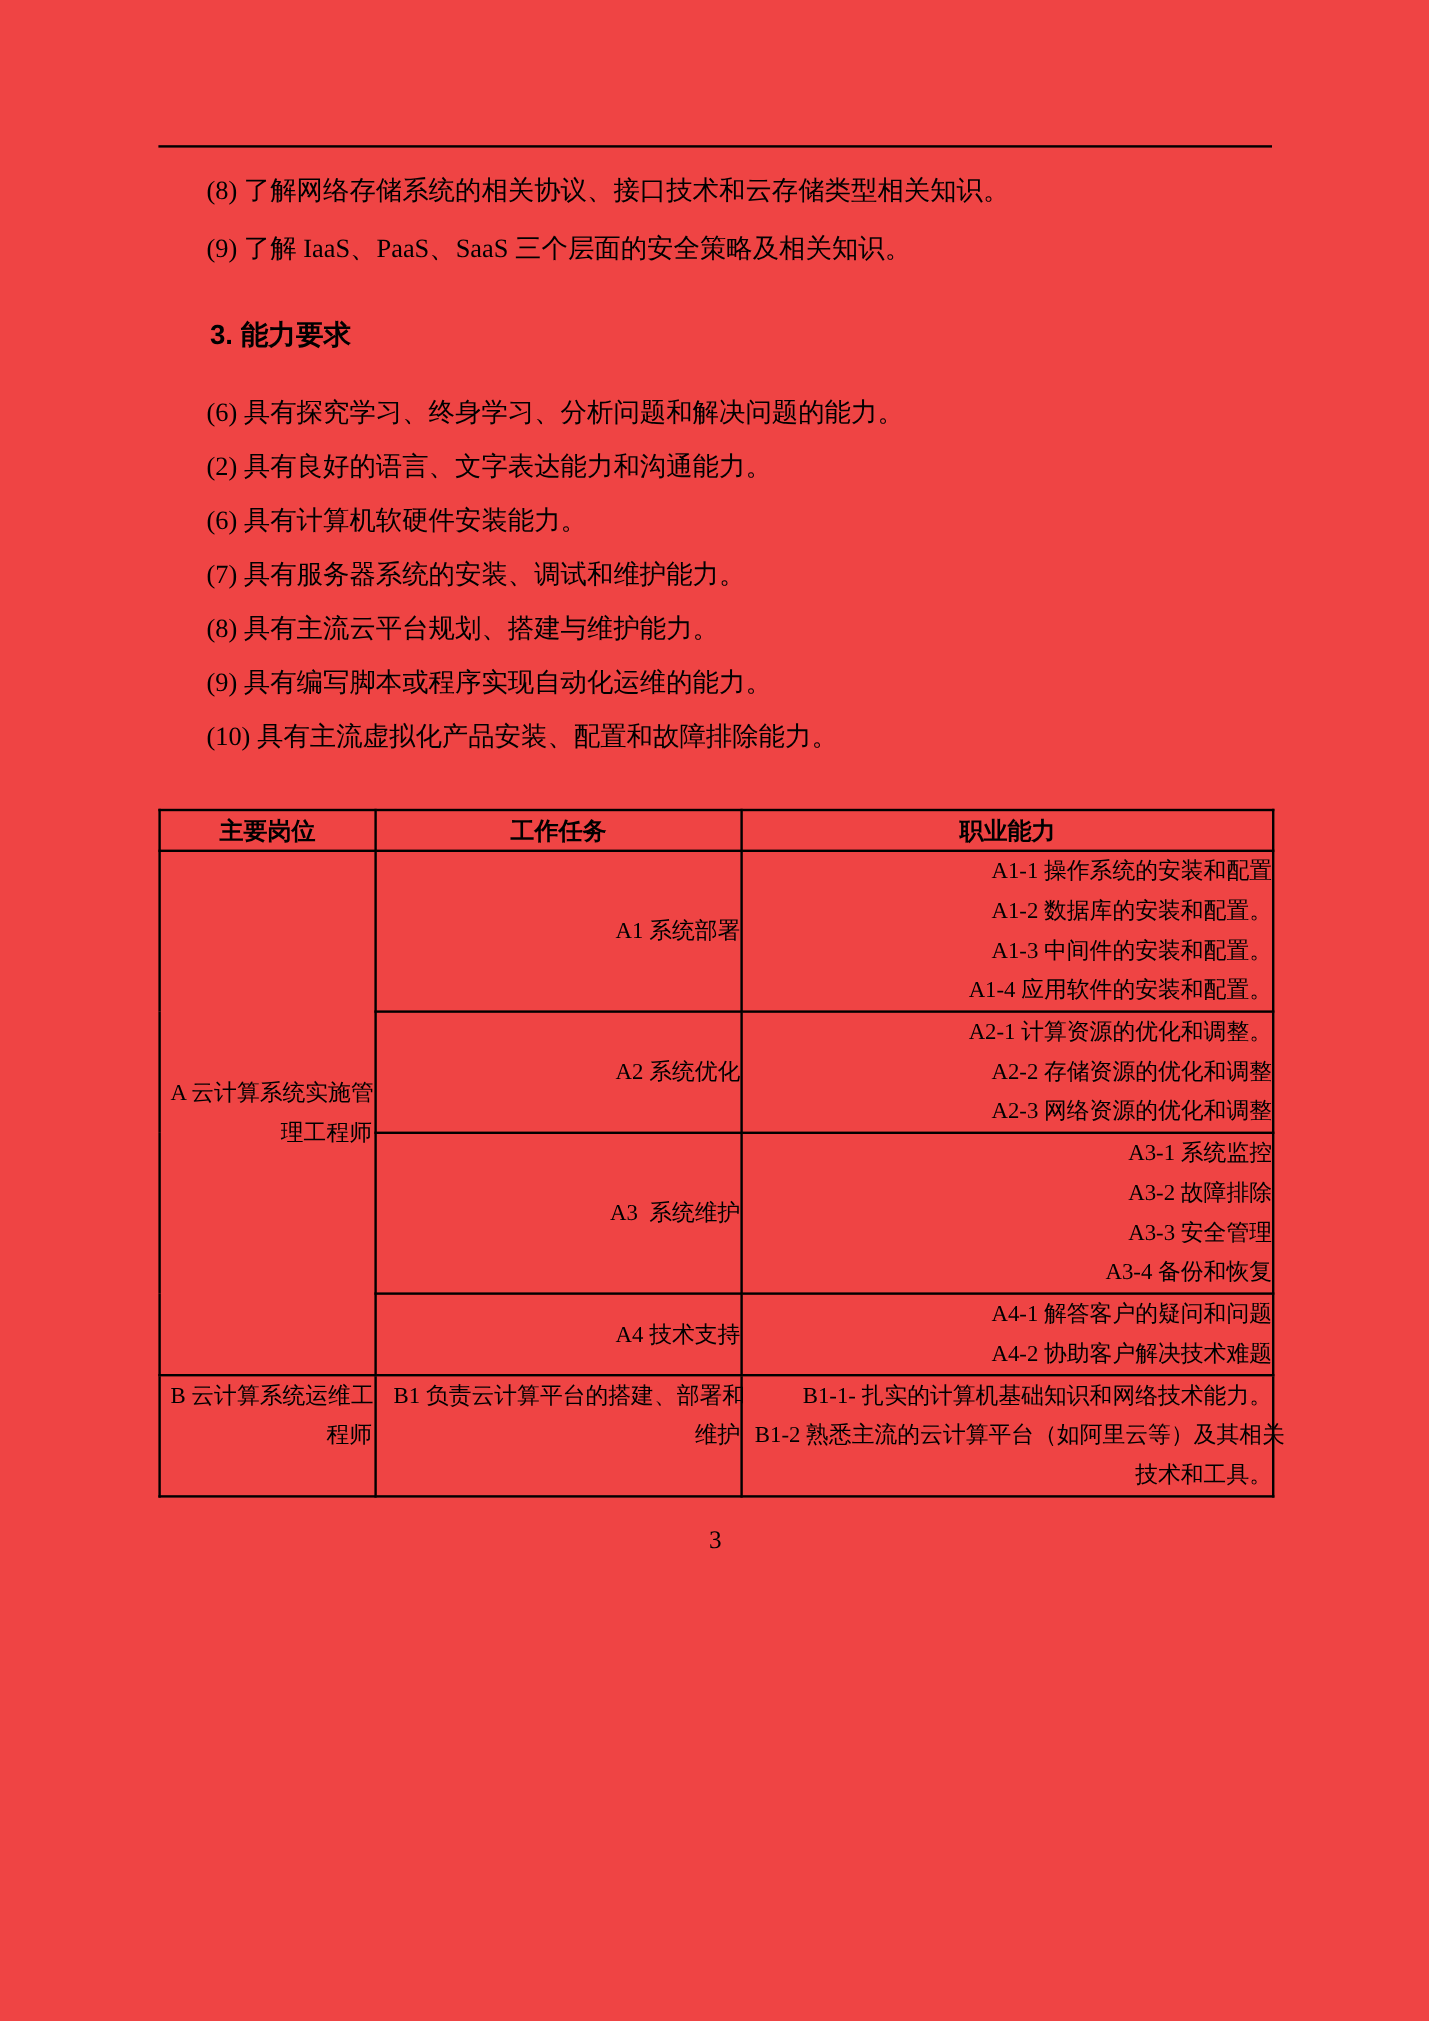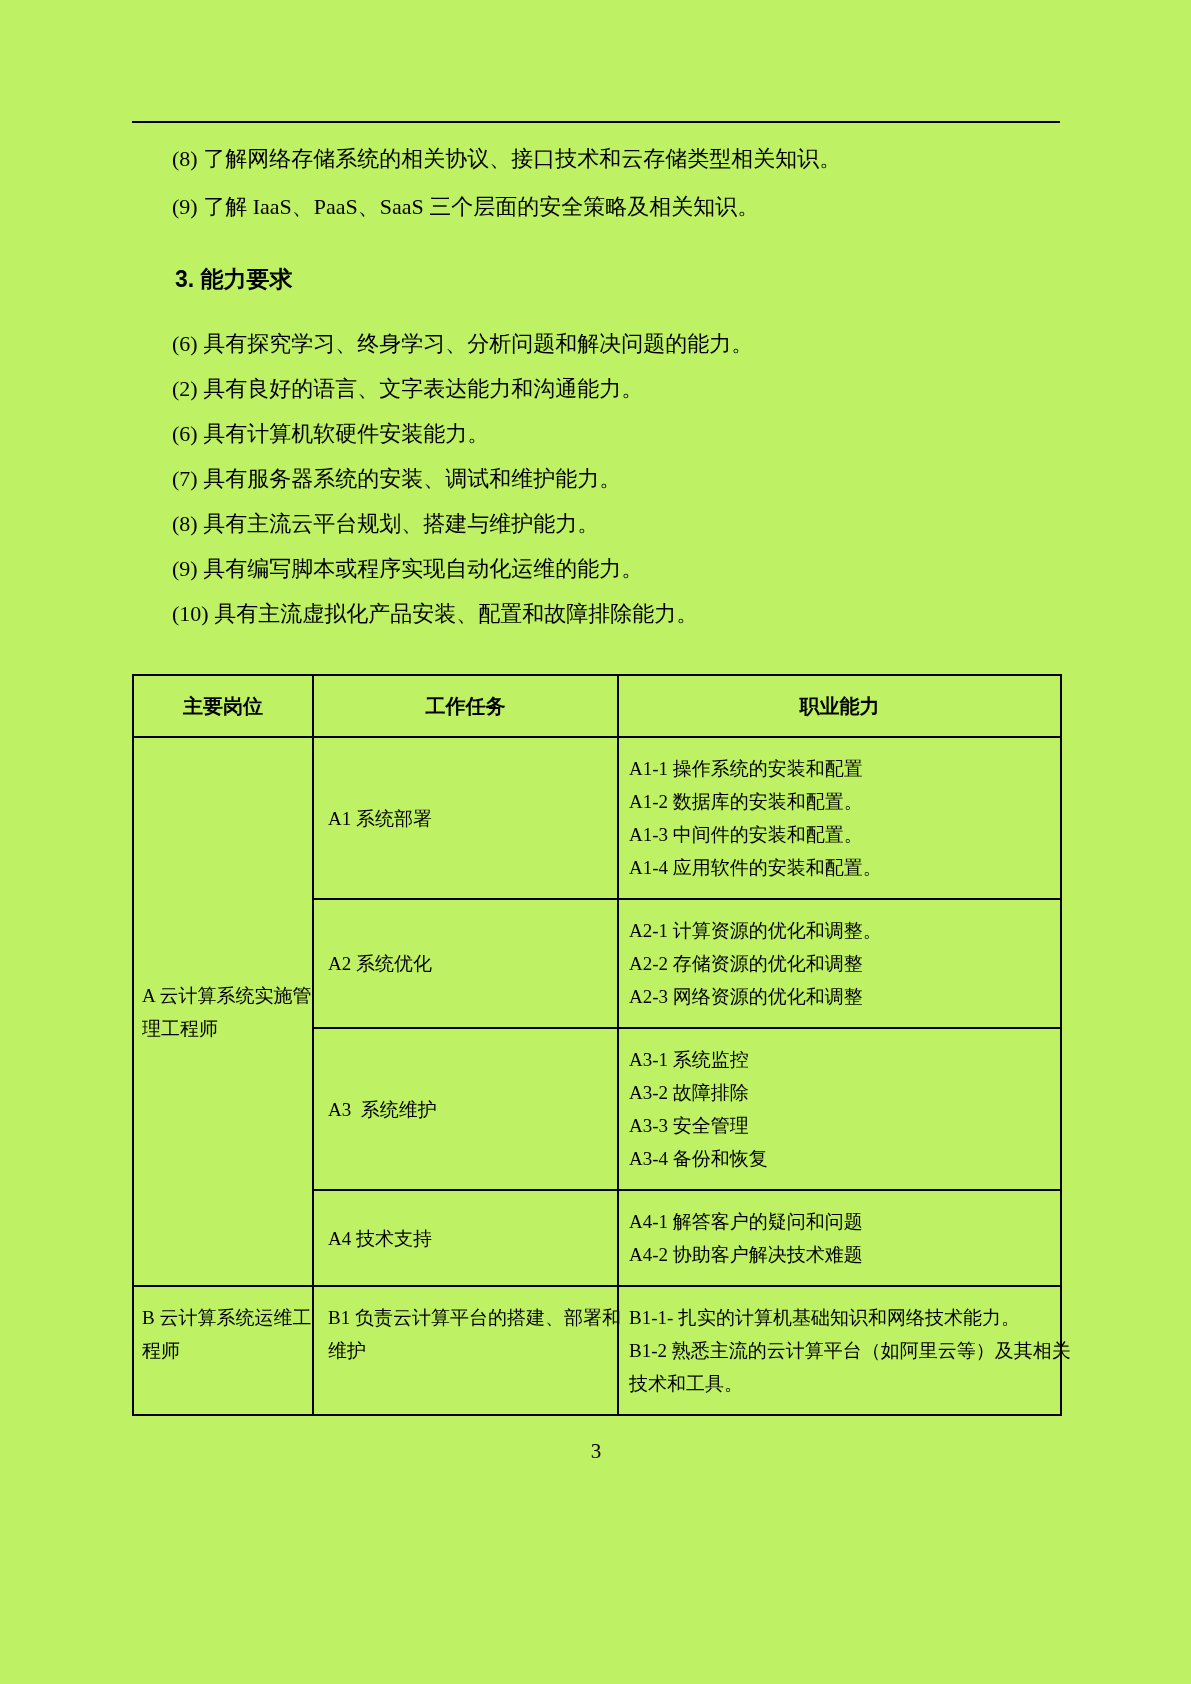--- a/index.html
+++ b/index.html
@@ -1,20 +1,20 @@
 <!DOCTYPE html>
 <html><head>
 <meta charset="utf-8">
 <style>
   html, body { margin: 0; padding: 0; background: #ffffff; }
   .page {
     position: relative;
     width: 1191px;
     height: 1684px;
-    background: #bef264;
+    background: #ef4444;
     color: #000000;
     font-family: "Liberation Serif", "DejaVu Serif", serif;
     overflow: hidden;
   }
   .content { padding: 0 131px 0 132px; }
 
   .top-rule {
     margin-top: 121px;
     border-top: 2px solid #000000;
     height: 0;
@@ -60,37 +60,37 @@
   }
 
   table.task-table {
     border-collapse: collapse;
     table-layout: fixed;
     width: 928px;
     margin-top: 38px;
   }
   .task-table th, .task-table td {
     border: 2px solid #000000;
-    padding: 14px;
+    padding: 0;
   }
   .task-table th {
     height: 32px;
     font-size: 20px;
     font-weight: bold;
     text-align: center;
     vertical-align: middle;
     font-family: "Liberation Sans", "DejaVu Sans", sans-serif;
     white-space: pre;
   }
   col.c1 { width: 180px; }
   col.c2 { width: 305px; }
   col.c3 { width: 443px; }
 
   .task-table td { font-size: 19px; vertical-align: middle; }
-  .task-table .ln { line-height: 33px; white-space: pre; }
+  .task-table .ln { line-height: 33px; white-space: pre; text-align: right; }
 
   td.pos { padding-left: 8px; padding-right: 2px; }
   td.task { padding-left: 14px; }
   td.abil { padding-left: 10px; }
   td.vtop { vertical-align: top; }
 
   .page-number {
     margin-top: 22px;
     text-align: center;
     font-size: 21px;

